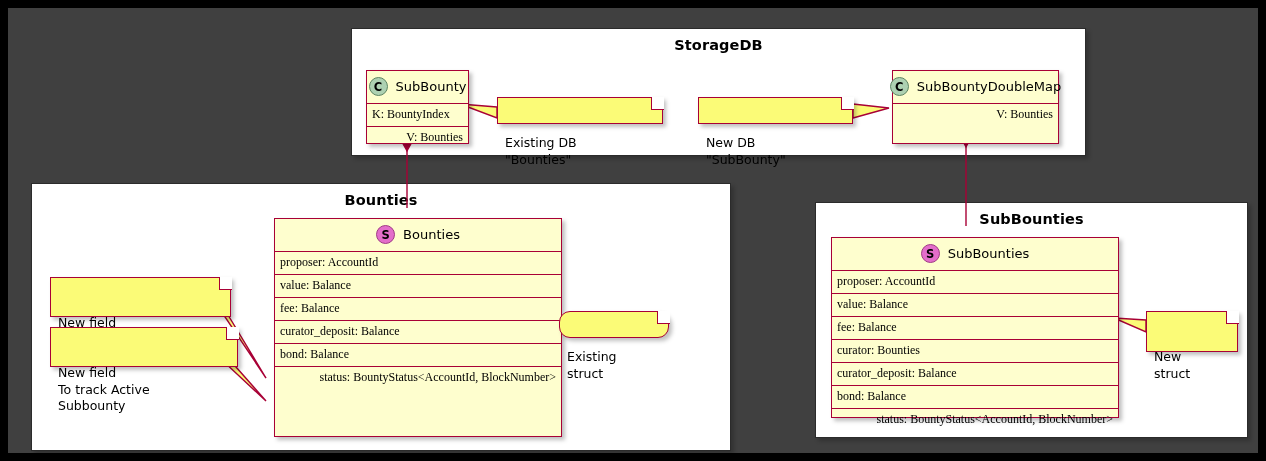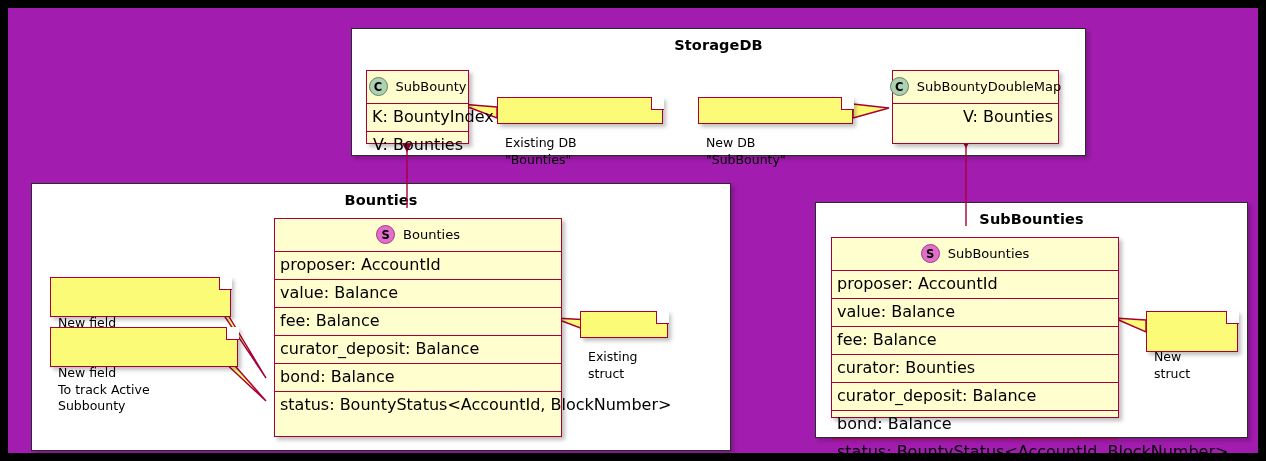--- a/index.html
+++ b/index.html
@@ -7,21 +7,21 @@
     padding: 0;
     background: #ffffff;
   }
   body {
     font-family: "DejaVu Sans", sans-serif;
   }
   #canvas {
     position: relative;
     width: 1266px;
     height: 461px;
-    background: #a21caf;
+    background: #404040;
     box-sizing: border-box;
     border: 8px solid #000000;
     overflow: hidden;
   }
   #stage {
     position: absolute;
     left: 0; top: 0;
     width: 1250px;
     height: 445px;
   }
@@ -83,27 +83,28 @@
   }
   .stereo.c {
     background: #ADD1B2;
     border: 1.5px solid #5d8563;
   }
   .stereo.s {
     background: #E36DCA;
     border: 1.5px solid #a03a86;
   }
   .urow {
-    font-size: 16px;
+    font-size: 12px;
     color: #000000;
     padding: 3px 5px 4px 5px;
     border-bottom: 1.5px solid #A80036;
     white-space: nowrap;
     box-sizing: border-box;
     line-height: 1.25;
+    font-family: Liberation Serif, serif;
   }
   .urow:last-child { border-bottom: none; text-align: right; }
   .urow.tall { white-space: pre-line; }
 
   
   .note {
     position: absolute;
     background: #FBFB77;
     border: 1.5px solid #A80036;
     box-sizing: border-box;
@@ -219,21 +220,21 @@
       <span>New field
 To track Subbounty count</span>
     </div>
 
     <div class="note" style="left:42px; top:319px; width:188px; height:40px;">
       <span class="fold"></span>
       <span>New field
 To track Active Subbounty</span>
     </div>
 
-    <div class="note" style="left:572px; top:303px; width:88px; height:27px;">
+    <div class="note" style="left:551px; top:303px; width:110px; height:27px;border-radius:11px;">
       <span class="fold"></span>
       <span>Existing struct</span>
     </div>
 
     <div class="pkg" style="left:807px; top:194px; width:433px; height:236px;">
       <div class="pkg-title" style="top:8px;">SubBounties</div>
     </div>
 
     <div class="uclass" style="left:823px; top:229px; width:288px; height:181px;">
       <div class="uclass-head">

